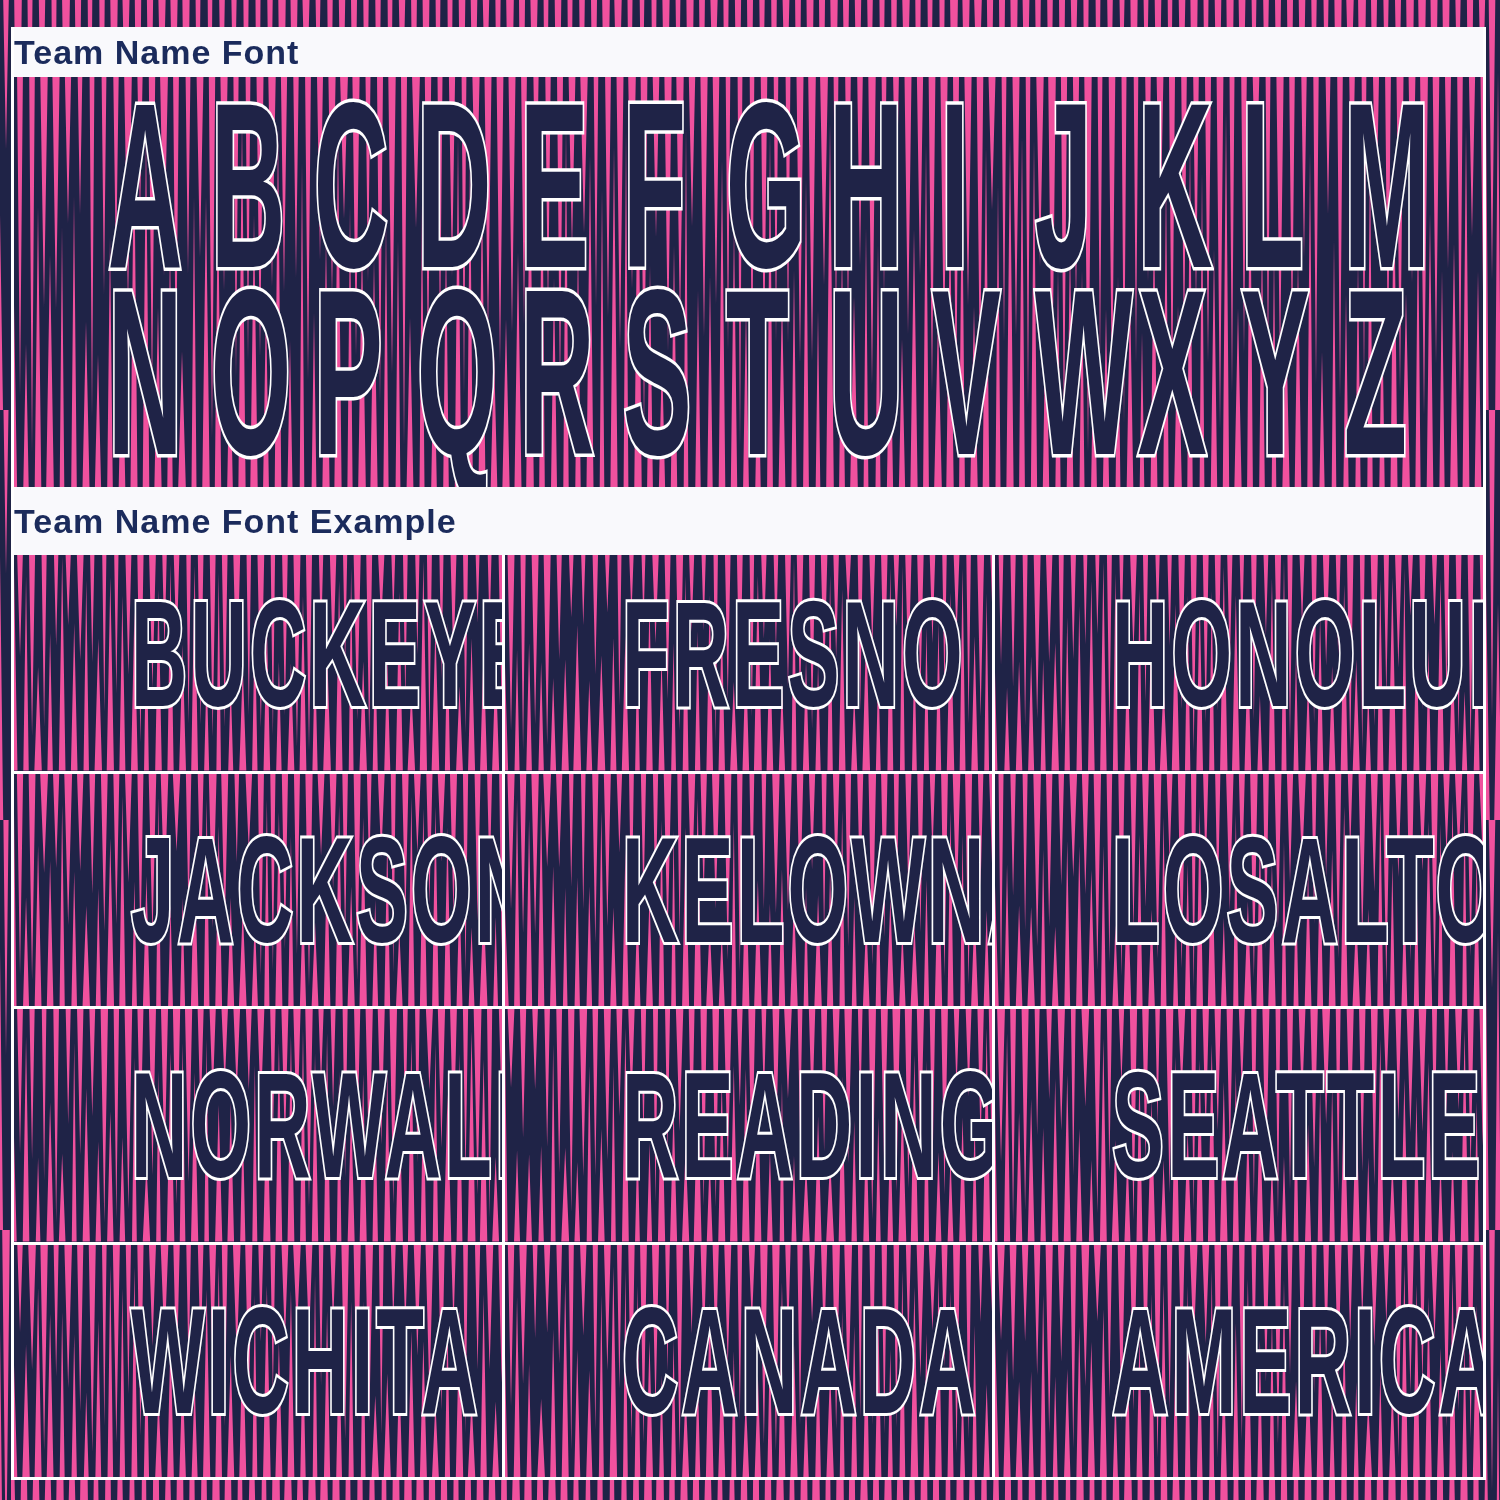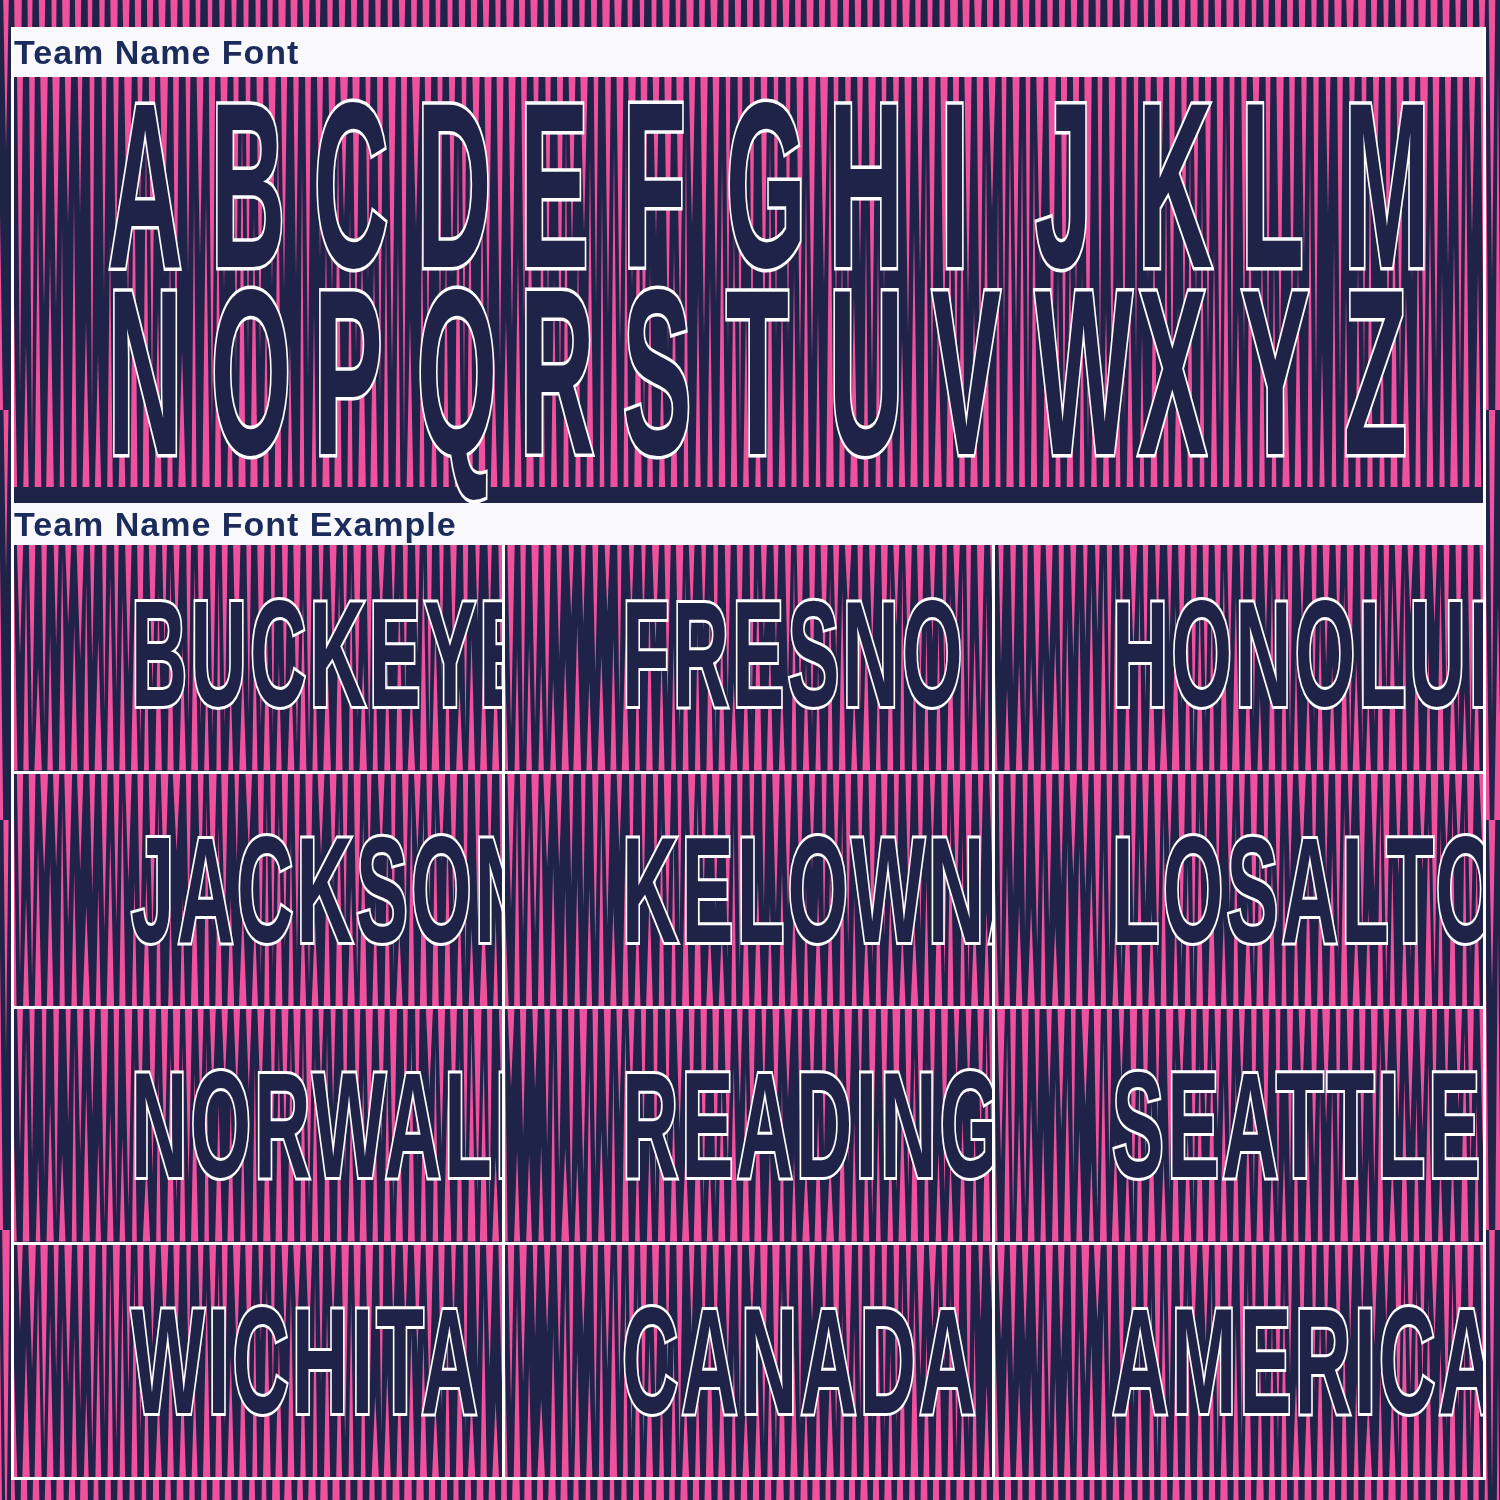--- a/index.html
+++ b/index.html
@@ -26,21 +26,21 @@
   #content{
     position:absolute;left:11px;top:27px;width:1475px;height:1453px;
     border-left:3px solid var(--white);border-right:3px solid var(--white);
     box-sizing:border-box;
   }
   .bar{
     position:absolute;left:0;width:1469px;background:var(--barbg);
     display:flex;align-items:center;z-index:2;
   }
   #bar1{top:0;height:50px;}
-  #bar2{top:476px;height:42px;}
+  #bar2{top:460px;height:68px;}
   .bar span{
     font-size:34px;font-weight:bold;color:var(--headertext);letter-spacing:1px;
   }
 
   
   #alpha-panel{position:absolute;left:0;top:50px;width:1469px;height:410px;}
   #alpha-panel svg.pat{left:0;top:0;width:100%;height:100%;}
   .alpharow{
     position:absolute;left:65px;right:65px;display:flex;justify-content:space-between;z-index:1;
   }

